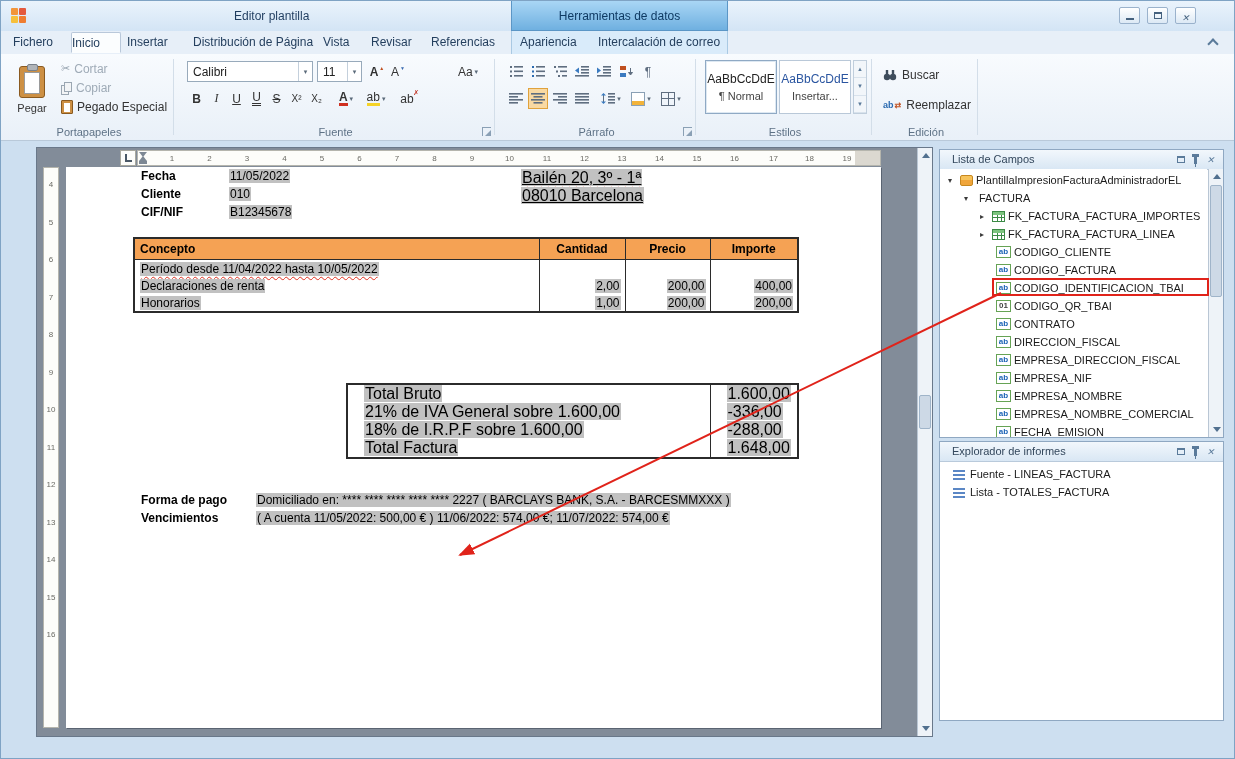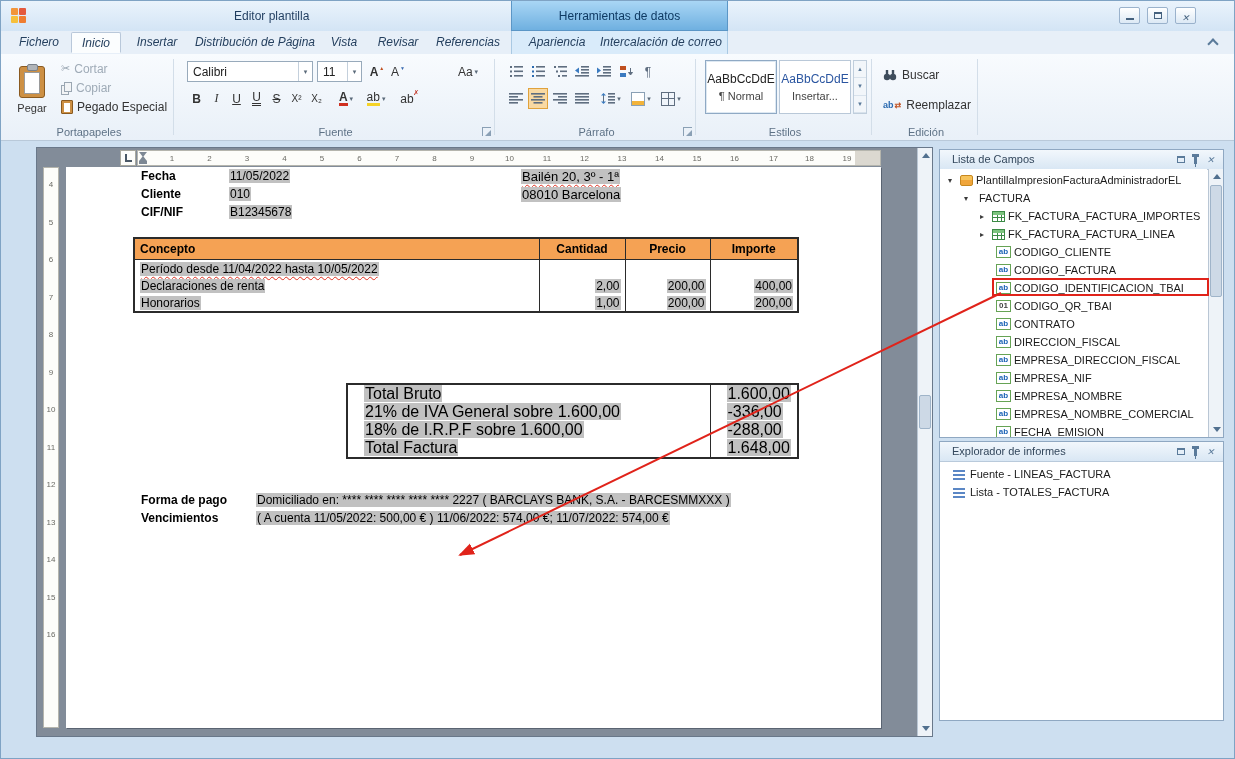--- a/index.html
+++ b/index.html
@@ -17,21 +17,21 @@
 .wtitle{position:absolute;left:233px;top:8px;font-size:12px;color:#1f3c5f;}
 .ctxhead{position:absolute;left:510px;top:0;width:217px;height:30px;line-height:31px;text-align:center;font-size:12px;color:#0f3a63;background:linear-gradient(#a9d6f5,#6fb0e0);border:1px solid #5b96c6;border-top:none;box-sizing:border-box;}
 .wbtns{position:absolute;right:38px;top:6px;display:flex;gap:7px;}
 .wbtn{width:19px;height:15px;border:1px solid #9ab2cc;border-radius:2px;background:linear-gradient(#ffffff,#dce9f5);display:flex;align-items:center;justify-content:center;}
 .ic-min{width:8px;height:2px;background:#44617e;margin-top:7px;}
 .ic-max{width:8px;height:7px;border:1px solid #44617e;border-top-width:2px;box-sizing:border-box;}
 .ic-x::before{content:"✕";font-size:9px;color:#44617e;line-height:1;}
 
 
 .tabrow{position:absolute;left:0;top:30px;width:100%;height:23px;background:#e7eff8;}
-.rtab{position:absolute;top:1px;height:21px;line-height:21px;text-align:center;font-size:12px;color:#243f5e;white-space:nowrap;font-style:italic;}
+.rtab{position:absolute;top:1px;height:21px;line-height:21px;font-size:12px;color:#243f5e;white-space:nowrap;}
 .rtab.active{background:#fbfdfe;border:1px solid #b9c8da;border-bottom-color:#fbfdfe;border-radius:2px 2px 0 0;box-sizing:border-box;}
 .ctxstrip{position:absolute;left:510px;top:0;width:217px;height:23px;background:#d9ebfa;border-left:1px solid #a9c9e3;border-right:1px solid #a9c9e3;box-sizing:border-box;}
 .collapse-btn{position:absolute;right:14px;top:5px;width:14px;height:12px;}
 .collapse-btn::before{content:"";position:absolute;left:3px;top:4px;width:6px;height:6px;border-top:2px solid #5a7a9a;border-left:2px solid #5a7a9a;transform:rotate(45deg);}
 
 
 .ribbon{position:absolute;left:0;top:53px;width:100%;height:87px;background:linear-gradient(#f8fbfe,#e9f0f8);border-bottom:1px solid #b9c9d9;box-sizing:border-box;}
 .grp{position:absolute;top:0;height:86px;}
 .glabel{position:absolute;bottom:2px;left:0;right:0;text-align:center;font-size:11px;color:#5e7286;}
 .vdiv{position:absolute;top:5px;bottom:5px;width:1px;background:#d3dee9;}
@@ -107,21 +107,21 @@
 .vscroll{position:absolute;top:0;width:15px;background:#eef3f8;border-left:1px solid #b9c6d4;box-sizing:border-box;}
 .sbtn{position:absolute;left:0;width:15px;height:15px;display:flex;align-items:center;justify-content:center;}
 .tri-u{width:0;height:0;border:4px solid transparent;border-bottom:5px solid #51708f;margin-top:-4px;}
 .tri-d{width:0;height:0;border:4px solid transparent;border-top:5px solid #51708f;margin-bottom:-4px;}
 .thumb{position:absolute;left:1px;width:12px;background:#cdd9e6;border:1px solid #9fb4c9;border-radius:2px;box-sizing:border-box;}
 
 
 .frow{position:absolute;left:75px;height:17px;font-size:12px;white-space:nowrap;color:#000;}
 .flab{display:inline-block;width:88px;font-weight:bold;}
 .flab2{display:inline-block;width:115px;font-weight:bold;}
-.addr{position:absolute;font-size:13px;white-space:nowrap;}
+.addr{position:absolute;font-size:16px;white-space:nowrap;text-decoration:underline;}
 .hl{background:#c1c1c1;padding:0 1px;}
 .sq{text-decoration-line:underline;text-decoration-style:wavy;text-decoration-color:#e03020;text-decoration-thickness:1px;text-underline-offset:3px;}
 .itable{position:absolute;left:67px;top:70px;width:664px;border-collapse:collapse;table-layout:fixed;border:2px solid #2b2b2b;}
 .itable th{background:#f5a254;height:18px;font-size:12px;font-weight:bold;color:#000;border-left:1px solid #2b2b2b;border-right:1px solid #2b2b2b;border-bottom:1px solid #2b2b2b;text-align:center;}
 .itable td{height:17px;font-size:12px;border-left:1px solid #2b2b2b;border-right:1px solid #2b2b2b;padding:0 4px;}
 .itable .cl{text-align:left;padding-left:5px;}
 .itable .cr{text-align:right;}
 .ttable{position:absolute;left:280px;top:216px;width:451px;border-collapse:collapse;table-layout:fixed;border:2px solid #2b2b2b;}
 .ttable td{height:18px;font-size:16px;border-left:1px solid #2b2b2b;border-right:1px solid #2b2b2b;padding:0 16px;}
 

